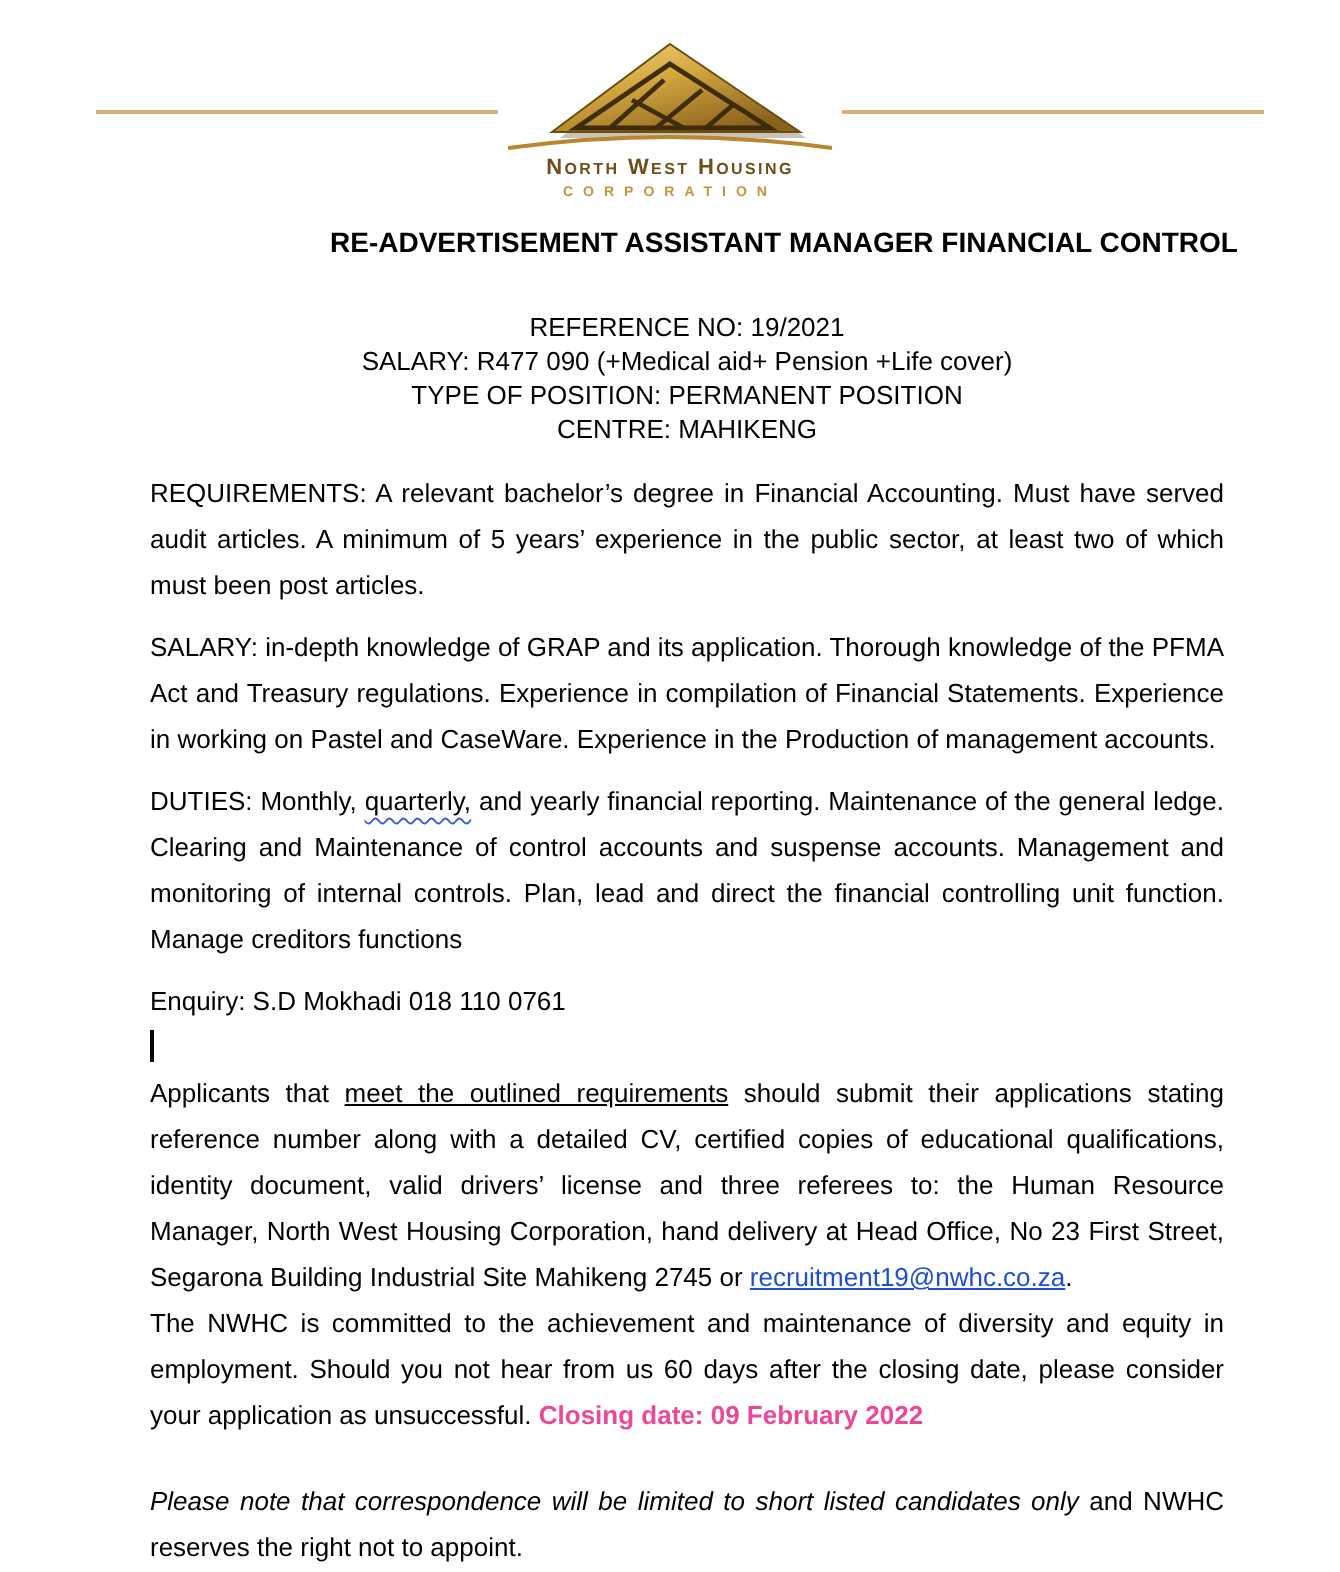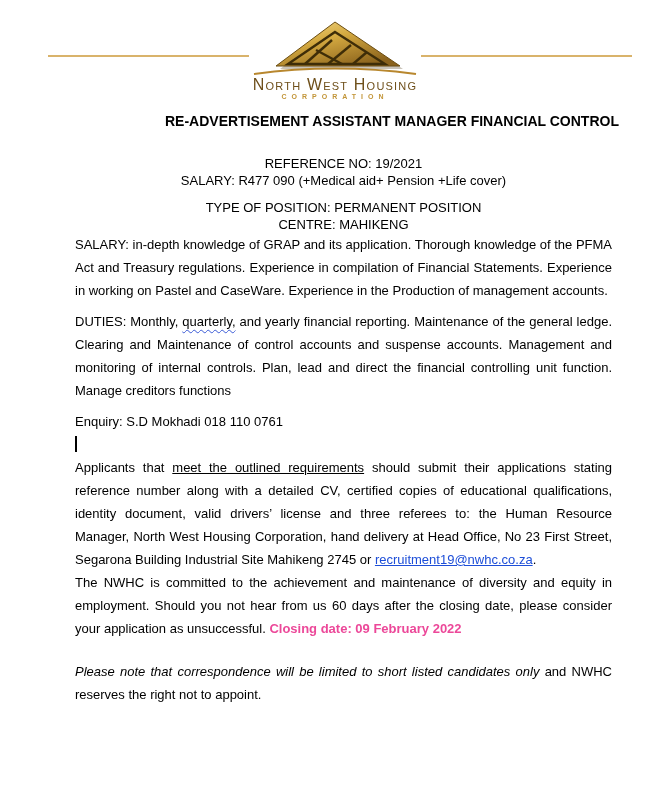--- a/index.html
+++ b/index.html
@@ -19,36 +19,36 @@
     position:absolute;top:55px;left:48px;right:38px;height:2px;
     background:#D9B36B;z-index:0;
   }
   .logo{
     position:absolute;top:20px;left:50%;transform:translateX(-50%);
     width:172px;background:#fff;text-align:center;z-index:1;
   }
   .logo svg{display:block;margin:0 auto;}
   .logo-name{
     font-variant:small-caps;
-    font-weight:normal;font-size:16px;letter-spacing:1.2px;
+    font-weight:bold;font-size:11px;letter-spacing:1.2px;
     color:#6E4F1A;line-height:11px;margin-top:1px;white-space:nowrap;
   }
   .logo-sub{
     font-weight:bold;font-size:7px;letter-spacing:5px;
     color:#C29538;line-height:9px;margin-top:2px;white-space:nowrap;
   }
   
   .content{margin:0 58px 0 75px;}
   .title{
     font-size:14px;font-weight:bold;text-align:center;
     margin:10px 0 0 90px;white-space:nowrap;line-height:23px;
   }
   .hdr-block{text-align:center;line-height:17px;}
   .blk1{margin-top:22px;}
-  .blk2{margin-top:10px;}
+  .blk2{}
   .b{font-weight:normal;}
   p{margin:0 0 8px 0;}
   p.first{margin-top:12px;}
   .just{text-align:justify;}
   .nogap{margin-bottom:0;}
   .squiggle{
     text-decoration:underline;
     text-decoration-style:wavy;
     text-decoration-color:#3B5BD6;
     text-decoration-thickness:1px;
@@ -108,20 +108,21 @@
     <div class="hdr-block blk1">
       <div class="b">REFERENCE NO: 19/2021</div>
       <div><span class="b">SALARY: R477 090 (</span><span>+Medical aid+ Pension +Life cover)</span></div>
     </div>
 
     <div class="hdr-block blk2">
       <div class="b">TYPE OF POSITION: PERMANENT POSITION</div>
       <div class="b">CENTRE: MAHIKENG</div>
     </div>
 
+    <p class="just first"><span class="b">REQUIREMENTS:</span><span> A relevant bachelor’s degree in Financial Accounting. Must have served audit articles. A minimum of 5 years’ experience in the public sector, at least two of which must been post articles.</span></p>
 
     <p class="just"><span class="b">SALARY:</span><span> in-depth knowledge of GRAP and its application. Thorough knowledge of the PFMA Act and Treasury regulations. Experience in compilation of Financial Statements. Experience in working on Pastel and CaseWare. Experience in the Production of management accounts.</span></p>
 
     <p class="just"><span class="b">DUTIES:</span><span> Monthly, </span><span class="squiggle">quarterly,</span><span> and yearly financial reporting. Maintenance of the general ledge. Clearing and Maintenance of control accounts and suspense accounts. Management and monitoring of internal controls. Plan, lead and direct the financial controlling unit function. Manage creditors functions</span></p>
 
     <p class="b nogap">Enquiry: S.D Mokhadi 018 110 0761</p>
 
     <div class="caret-line"><span class="caret"></span></div>
 
     <p class="just nogap"><span>Applicants that </span><span class="b u">meet the outlined requirements</span><span> should submit their applications stating reference number along with a detailed CV, certified copies of educational qualifications, identity document, valid drivers’ license and three referees to: the Human Resource Manager, North West Housing Corporation, hand delivery at Head Office, No 23 First Street, Segarona Building Industrial Site Mahikeng 2745 or </span><a class="email">recruitment19@nwhc.co.za</a><span>.</span></p>

